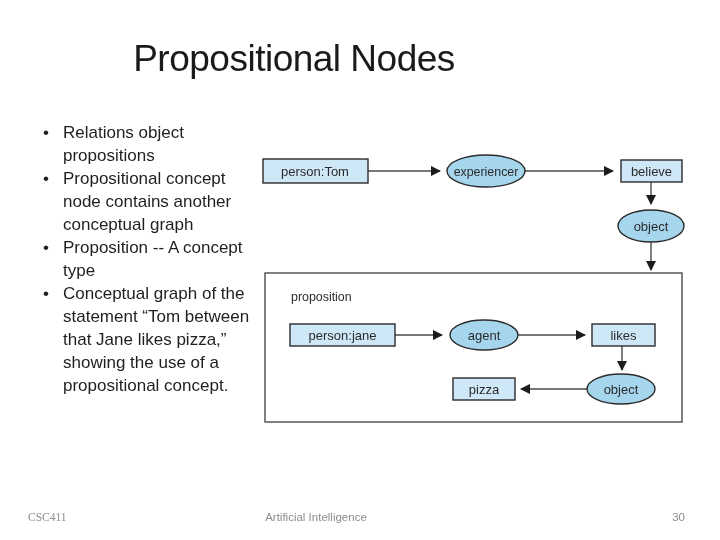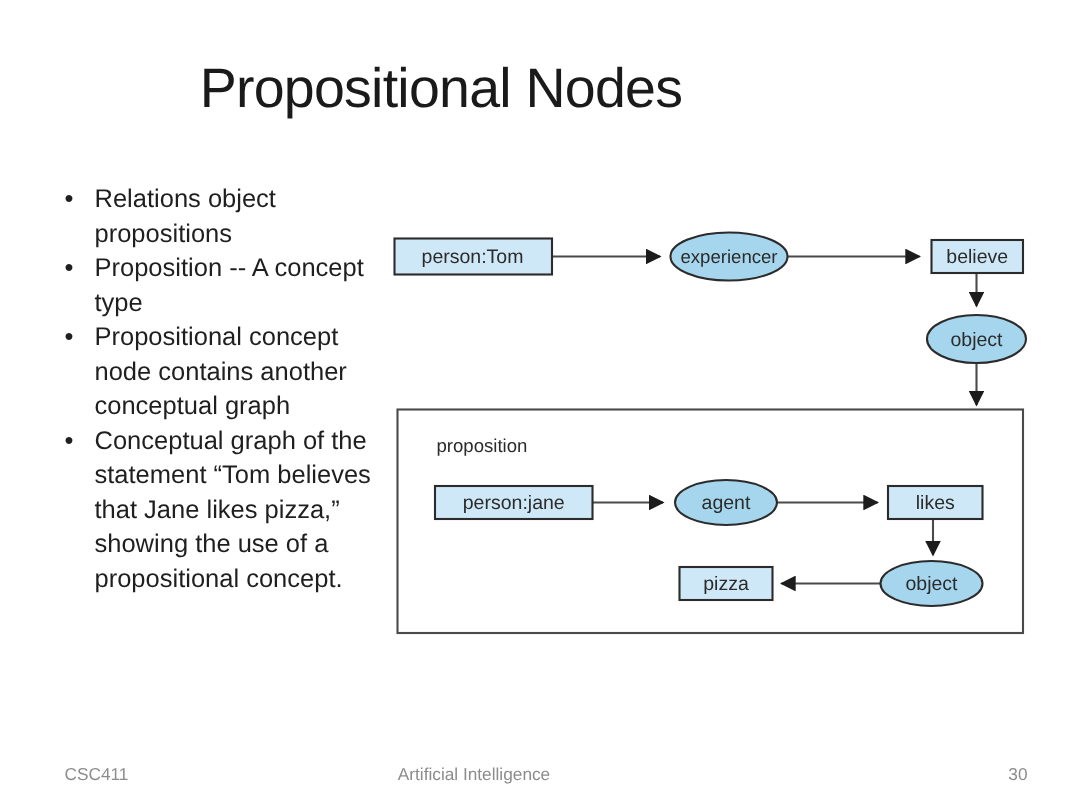--- a/index.html
+++ b/index.html
@@ -39,34 +39,34 @@
   }
   .diagram text.small { font-size:12.4px; }
   .concept { fill:var(--concept-fill); stroke:var(--node-border); stroke-width:1.4; }
   .relation { fill:var(--relation-fill); stroke:var(--node-border); stroke-width:1.4; }
   .prop-frame { fill:none; stroke:#4a4a4a; stroke-width:1.4; }
   .connector { stroke:var(--connector); stroke-width:1.4; fill:none; }
   .footer-text {
     position:absolute; top:511px;
     font-size:11.5px; color:#8c8c8c; white-space:nowrap;
   }
-  .footer-left   { left:43px; }
+  .footer-left   { left:28px;font-family:Liberation Serif, serif; }
   .footer-center { left:0; width:632px; text-align:center; }
   .footer-right  { right:35px; }
 </style>
 </head>
 <body style="--concept-fill: #cfe8f7; --relation-fill: #a6d6ee; --node-border: #2b2b2b; --connector: #4a4a4a;">
 
 <h1 class="title">Propositional Nodes</h1>
 
 <ul class="bullets">
   <li>Relations object propositions</li>
+  <li>Propositional concept node contains another conceptual graph</li>
   <li>Proposition -- A concept type</li>
-  <li>Propositional concept node contains another conceptual graph</li>
-  <li>Conceptual graph of the statement “Tom believes that Jane likes pizza,” showing the use of a propositional concept.</li>
+  <li>Conceptual graph of the statement “Tom between that Jane likes pizza,” showing the use of a propositional concept.</li>
 </ul>
 
 <svg class="diagram" width="456" height="296" viewBox="250 140 456 296" xmlns="http://www.w3.org/2000/svg">
   <defs>
     <marker id="arr" viewBox="0 0 10 10" refX="9" refY="5" markerWidth="7.5" markerHeight="7.5" orient="auto-start-reverse">
       <path d="M0,0 L10,5 L0,10 z" fill="#1c1c1c"></path>
     </marker>
   </defs>
 
   <rect class="prop-frame" x="265" y="273" width="417" height="149"></rect>

